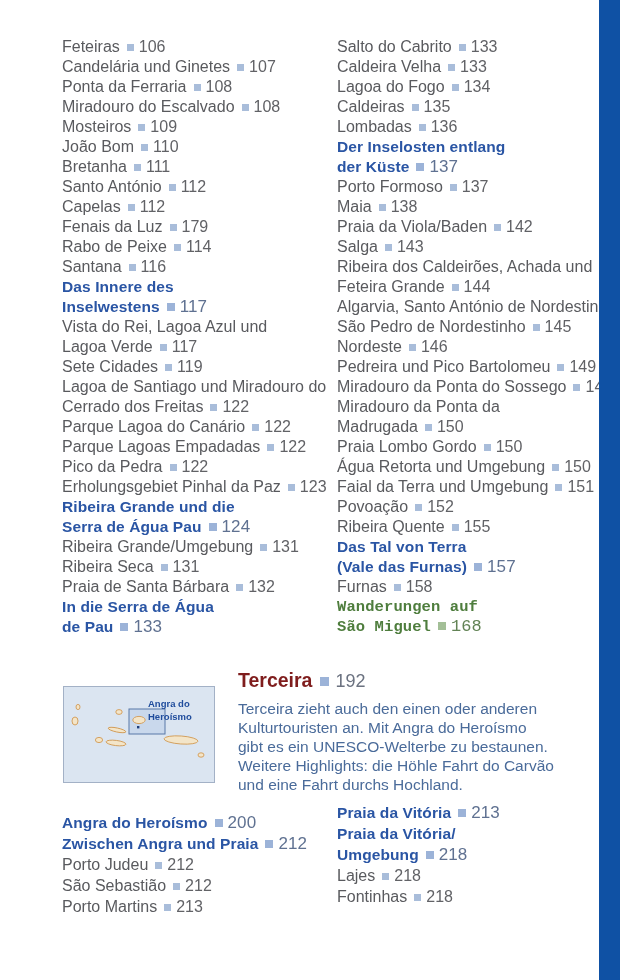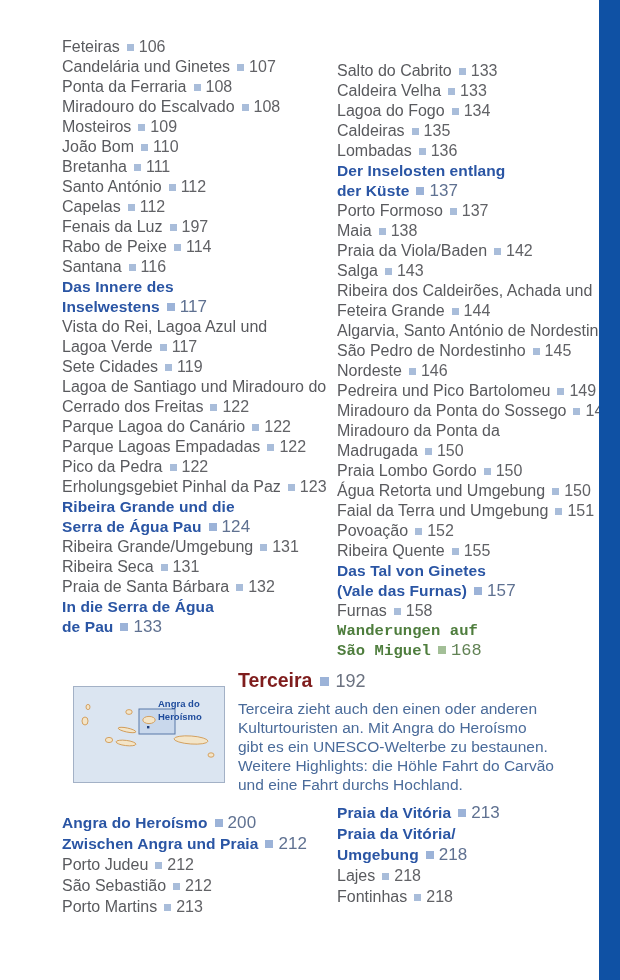--- a/index.html
+++ b/index.html
@@ -3,40 +3,40 @@
 <meta charset="utf-8">
 <style>
   html,body{margin:0;padding:0;}
   body{background:#ffffff;font-family:"Liberation Sans","DejaVu Sans",sans-serif;}
   .page{position:relative;width:620px;height:980px;background:#ffffff;overflow:hidden;}
   .edge-bar{position:absolute;top:0;right:0;width:21px;height:980px;background:#0f51a4;}
 
   
   .col{position:absolute;width:272px;}
   #topLeft{left:62px;top:37px;}
-  #topRight{left:337px;top:37px;margin-top:24px;}
+  #topRight{left:337px;top:37px;}
   #bottomLeft{left:62px;top:802px;margin-top:10px;}
   #bottomRight{left:337px;top:802px;}
 
   
   .toc-item .ln{display:block;white-space:nowrap;}
   .entry .ln{font-size:16px;line-height:20px;color:#595a5e;}
   .entry .pagenum{color:#616266;}
   .blue .ln{font-size:15.5px;font-weight:700;line-height:20px;color:#2a55a4;letter-spacing:.1px;}
   .green .ln{font-size:15.5px;font-weight:700;line-height:20px;color:#4e7d3d;letter-spacing:.1px;font-family:Liberation Mono, monospace;}
   .blue .pagenum,.green .pagenum{font-weight:400;font-size:17px;}
   .blue .pagenum{color:#5f7191;}
   .green .pagenum{color:#628355;}
   .bullet{display:inline-block;width:7px;height:7px;background:#a9bdda;margin:0 5px 1px 7px;}
   .blue .bullet{width:8px;height:8px;background:#9cb3d8;}
   .green .bullet{width:8px;height:8px;background:#a3bf97;}
   .bottom .ln{line-height:21px;}
 
   
-  .map{position:absolute;left:73px;top:686px;width:150px;height:95px;background:#dbe5f1;border:1px solid #a3b1c6;box-sizing:content-box;}
+  .map{position:absolute;left:63px;top:686px;width:150px;height:95px;background:#dbe5f1;border:1px solid #a3b1c6;box-sizing:content-box;}
   .map svg{display:block;}
   .map-label{position:absolute;left:84px;top:11px;font-size:9.5px;font-weight:700;color:#1f4c9c;line-height:12.5px;}
   .map-label span{display:block;}
   .feature-text{position:absolute;left:238px;top:669px;width:356px;}
   .feature-title-row{white-space:nowrap;}
   .feature-title{font-size:19.5px;font-weight:700;color:#7f1d1d;}
   .feature-title-row .bullet{width:9px;height:9px;background:#9cb3d8;margin:0 6px 1px 8px;}
   .feature-page{font-size:18px;color:#6b7280;}
   .feature-desc{margin-top:7px;font-size:15.5px;line-height:19px;color:#4a6b9a;}
   .feature-desc .dln{display:block;white-space:nowrap;}
@@ -68,21 +68,21 @@
       <div class="toc-item entry">
         <span class="ln">Bretanha<span class="bullet"></span><span class="pagenum">111</span></span>
       </div>
       <div class="toc-item entry">
         <span class="ln">Santo António<span class="bullet"></span><span class="pagenum">112</span></span>
       </div>
       <div class="toc-item entry">
         <span class="ln">Capelas<span class="bullet"></span><span class="pagenum">112</span></span>
       </div>
       <div class="toc-item entry">
-        <span class="ln">Fenais da Luz<span class="bullet"></span><span class="pagenum">197</span></span>
+        <span class="ln">Fenais da Luz<span class="bullet"></span><span class="pagenum">179</span></span>
       </div>
       <div class="toc-item entry">
         <span class="ln">Rabo de Peixe<span class="bullet"></span><span class="pagenum">114</span></span>
       </div>
       <div class="toc-item entry">
         <span class="ln">Santana<span class="bullet"></span><span class="pagenum">116</span></span>
       </div>
       <div class="toc-item blue">
         <span class="ln">Das Innere des</span>
         <span class="ln">Inselwestens<span class="bullet"></span><span class="pagenum">117</span></span>
@@ -190,21 +190,21 @@
       <div class="toc-item entry">
         <span class="ln">Faial da Terra und Umgebung<span class="bullet"></span><span class="pagenum">151</span></span>
       </div>
       <div class="toc-item entry">
         <span class="ln">Povoação<span class="bullet"></span><span class="pagenum">152</span></span>
       </div>
       <div class="toc-item entry">
         <span class="ln">Ribeira Quente<span class="bullet"></span><span class="pagenum">155</span></span>
       </div>
       <div class="toc-item blue">
-        <span class="ln">Das Tal von Ginetes</span>
+        <span class="ln">Das Tal von Terra</span>
         <span class="ln">(Vale das Furnas)<span class="bullet"></span><span class="pagenum">157</span></span>
       </div>
       <div class="toc-item entry">
         <span class="ln">Furnas<span class="bullet"></span><span class="pagenum">158</span></span>
       </div>
       <div class="toc-item green">
         <span class="ln">Wanderungen auf</span>
         <span class="ln">São Miguel<span class="bullet"></span><span class="pagenum">168</span></span>
       </div>
     </div>

